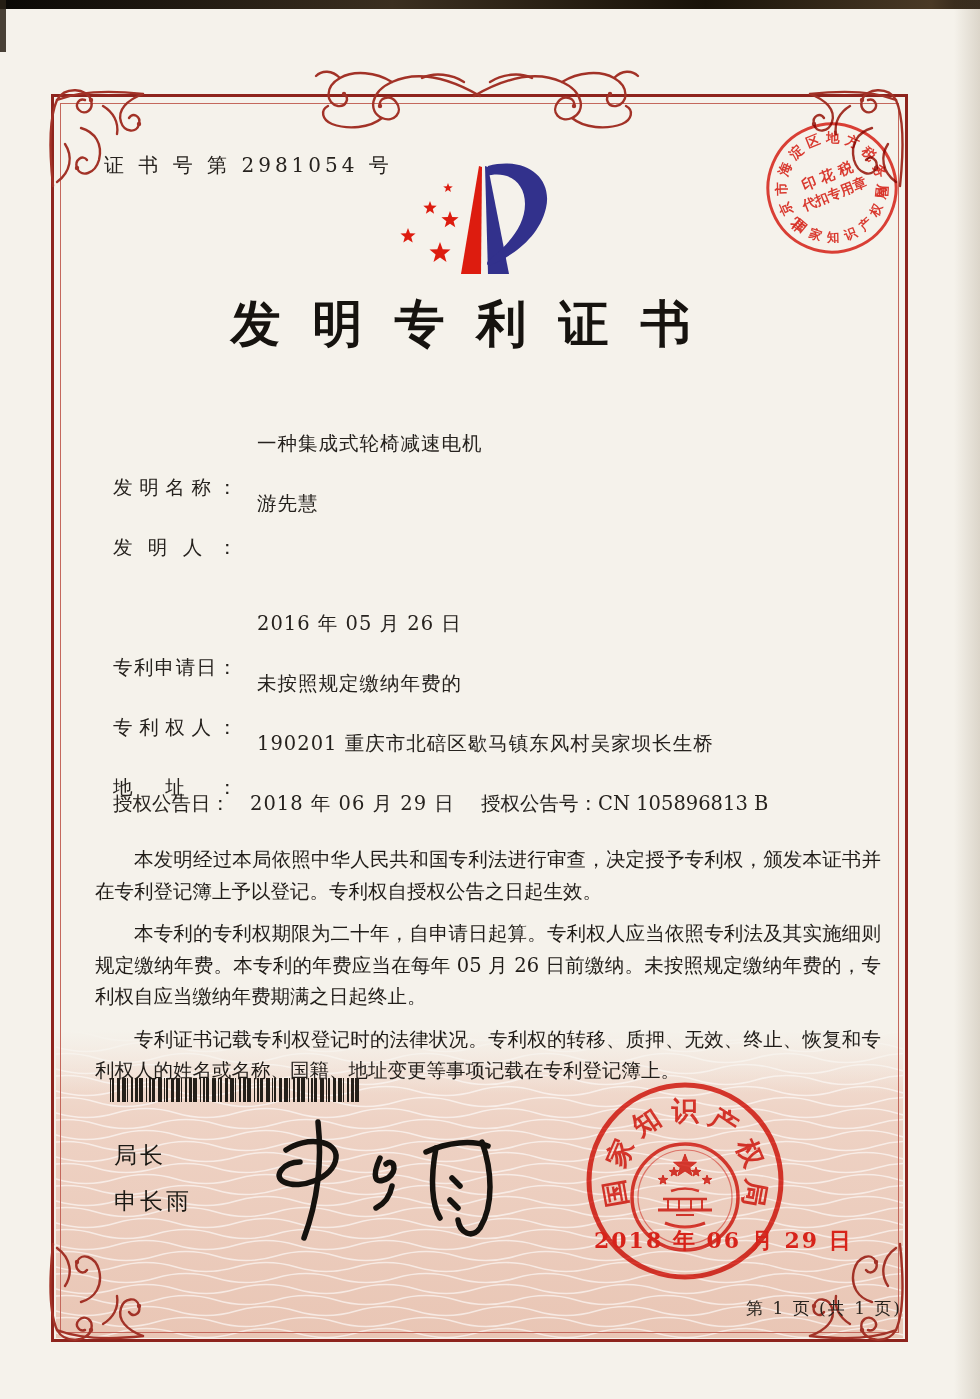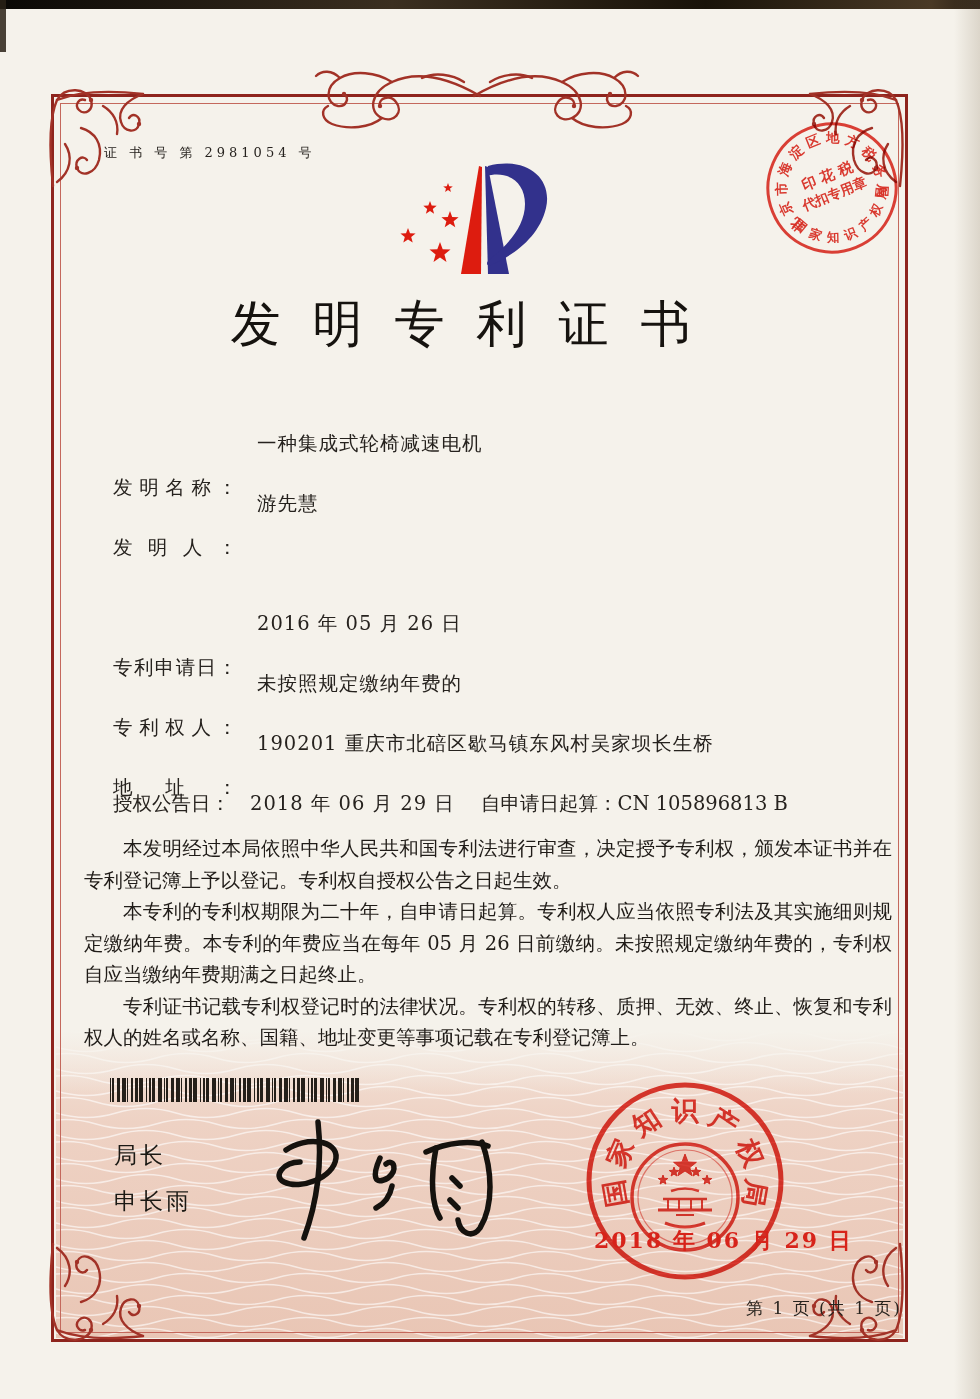--- a/index.html
+++ b/index.html
@@ -18,30 +18,30 @@
     background:linear-gradient(to right,rgba(120,100,70,0),rgba(120,100,70,.20));}
   
   #frame-outer{left:51px;top:94px;width:851px;height:1242px;border:3px solid #8e241d;}
   #frame-inner{left:60px;top:103px;width:837px;height:1228px;border:1.5px solid #c4685c;}
   
   #waves-box{left:56px;top:1030px;width:847px;height:308px;
     background:linear-gradient(180deg,#f3e4da 0%,#eed2c4 30%,#e9c6b5 100%);}
   #waves-fade{left:56px;top:1030px;width:847px;height:64px;
     background:linear-gradient(180deg,#f5f2eb 0%,rgba(245,242,235,0) 100%);}
   
-  #cert-no{left:104px;top:144px;font-size:13px;letter-spacing:4px;color:#2b2username:1px;}
-  #title{left:51px;top:291px;width:851px;text-align:center;font-size:50px;font-weight:400;
+  #cert-no{left:104px;top:152px;font-size:20px;letter-spacing:4px;color:#2b2username:1px;}
+  #title{left:51px;top:291px;width:851px;text-align:center;font-size:50px;font-weight:700;
     letter-spacing:32px;box-sizing:border-box;color:#16130f;}
   .field-row{left:113px;width:800px;height:26px;font-size:19.5px;white-space:nowrap;}
   .flabel{display:inline-block;width:124px;text-align:justify;text-align-last:justify;vertical-align:top;margin-top:44px;}
   .fvalue{margin-left:20px;letter-spacing:1px;}
   #grant-group2{position:absolute;left:368px;top:0;white-space:nowrap;}
   #paragraphs{left:84px;top:833px;width:808px;font-size:19.5px;line-height:31.5px;
     text-align:justify;color:#201c18;}
-  #paragraphs p{margin:0;text-indent:2em;}
+  #paragraphs p{margin:11px;text-indent:2em;}
   #director-title{left:114px;top:1140px;font-size:23px;letter-spacing:3px;
     font-family:"DejaVu Sans","Liberation Sans",sans-serif;color:#1b1914;}
   #director-name{left:114px;top:1186px;font-size:23px;letter-spacing:3px;
     font-family:"DejaVu Sans","Liberation Sans",sans-serif;color:#1b1914;text-align:right;}
   #seal-date{left:594px;top:1226px;font-size:22px;color:#d7231a;letter-spacing:2px;
     font-weight:600;z-index:6;}
   #page-footer{left:51px;top:1297px;width:851px;text-align:right;font-size:17px;color:#27231e;letter-spacing:2px;}
   svg.blend{mix-blend-mode:multiply;}
   .orn{color:#a23227;}
 </style>
@@ -168,21 +168,21 @@
   </div>
   <div class="abs field-row" style="top:670px">
     <span class="flabel">专利权人：</span><span class="fvalue">未按照规定缴纳年费的</span>
   </div>
   <div class="abs field-row" style="top:730px">
     <span class="flabel">地址：</span><span class="fvalue">190201 重庆市北碚区歇马镇东风村吴家坝长生桥</span>
   </div>
   <div class="abs field-row" style="top:790px">
     <span>授权公告日：</span><span class="fvalue">2018 年 06 月 29 日</span>
     <span id="grant-group2">
-      <span>自申请日起算：</span><span>CN 105896813 B</span>
+      <span>授权公告号：</span><span>CN 105896813 B</span>
     </span>
   </div>
 
   <div class="abs" id="paragraphs">
     <p>本发明经过本局依照中华人民共和国专利法进行审查，决定授予专利权，颁发本证书并在专利登记簿上予以登记。专利权自授权公告之日起生效。</p>
     <p>本专利的专利权期限为二十年，自申请日起算。专利权人应当依照专利法及其实施细则规定缴纳年费。本专利的年费应当在每年 05 月 26 日前缴纳。未按照规定缴纳年费的，专利权自应当缴纳年费期满之日起终止。</p>
     <p>专利证书记载专利权登记时的法律状况。专利权的转移、质押、无效、终止、恢复和专利权人的姓名或名称、国籍、地址变更等事项记载在专利登记簿上。</p>
   </div>
 
   <svg class="abs" id="barcode" style="left:110px;top:1078px" width="254" height="24">

